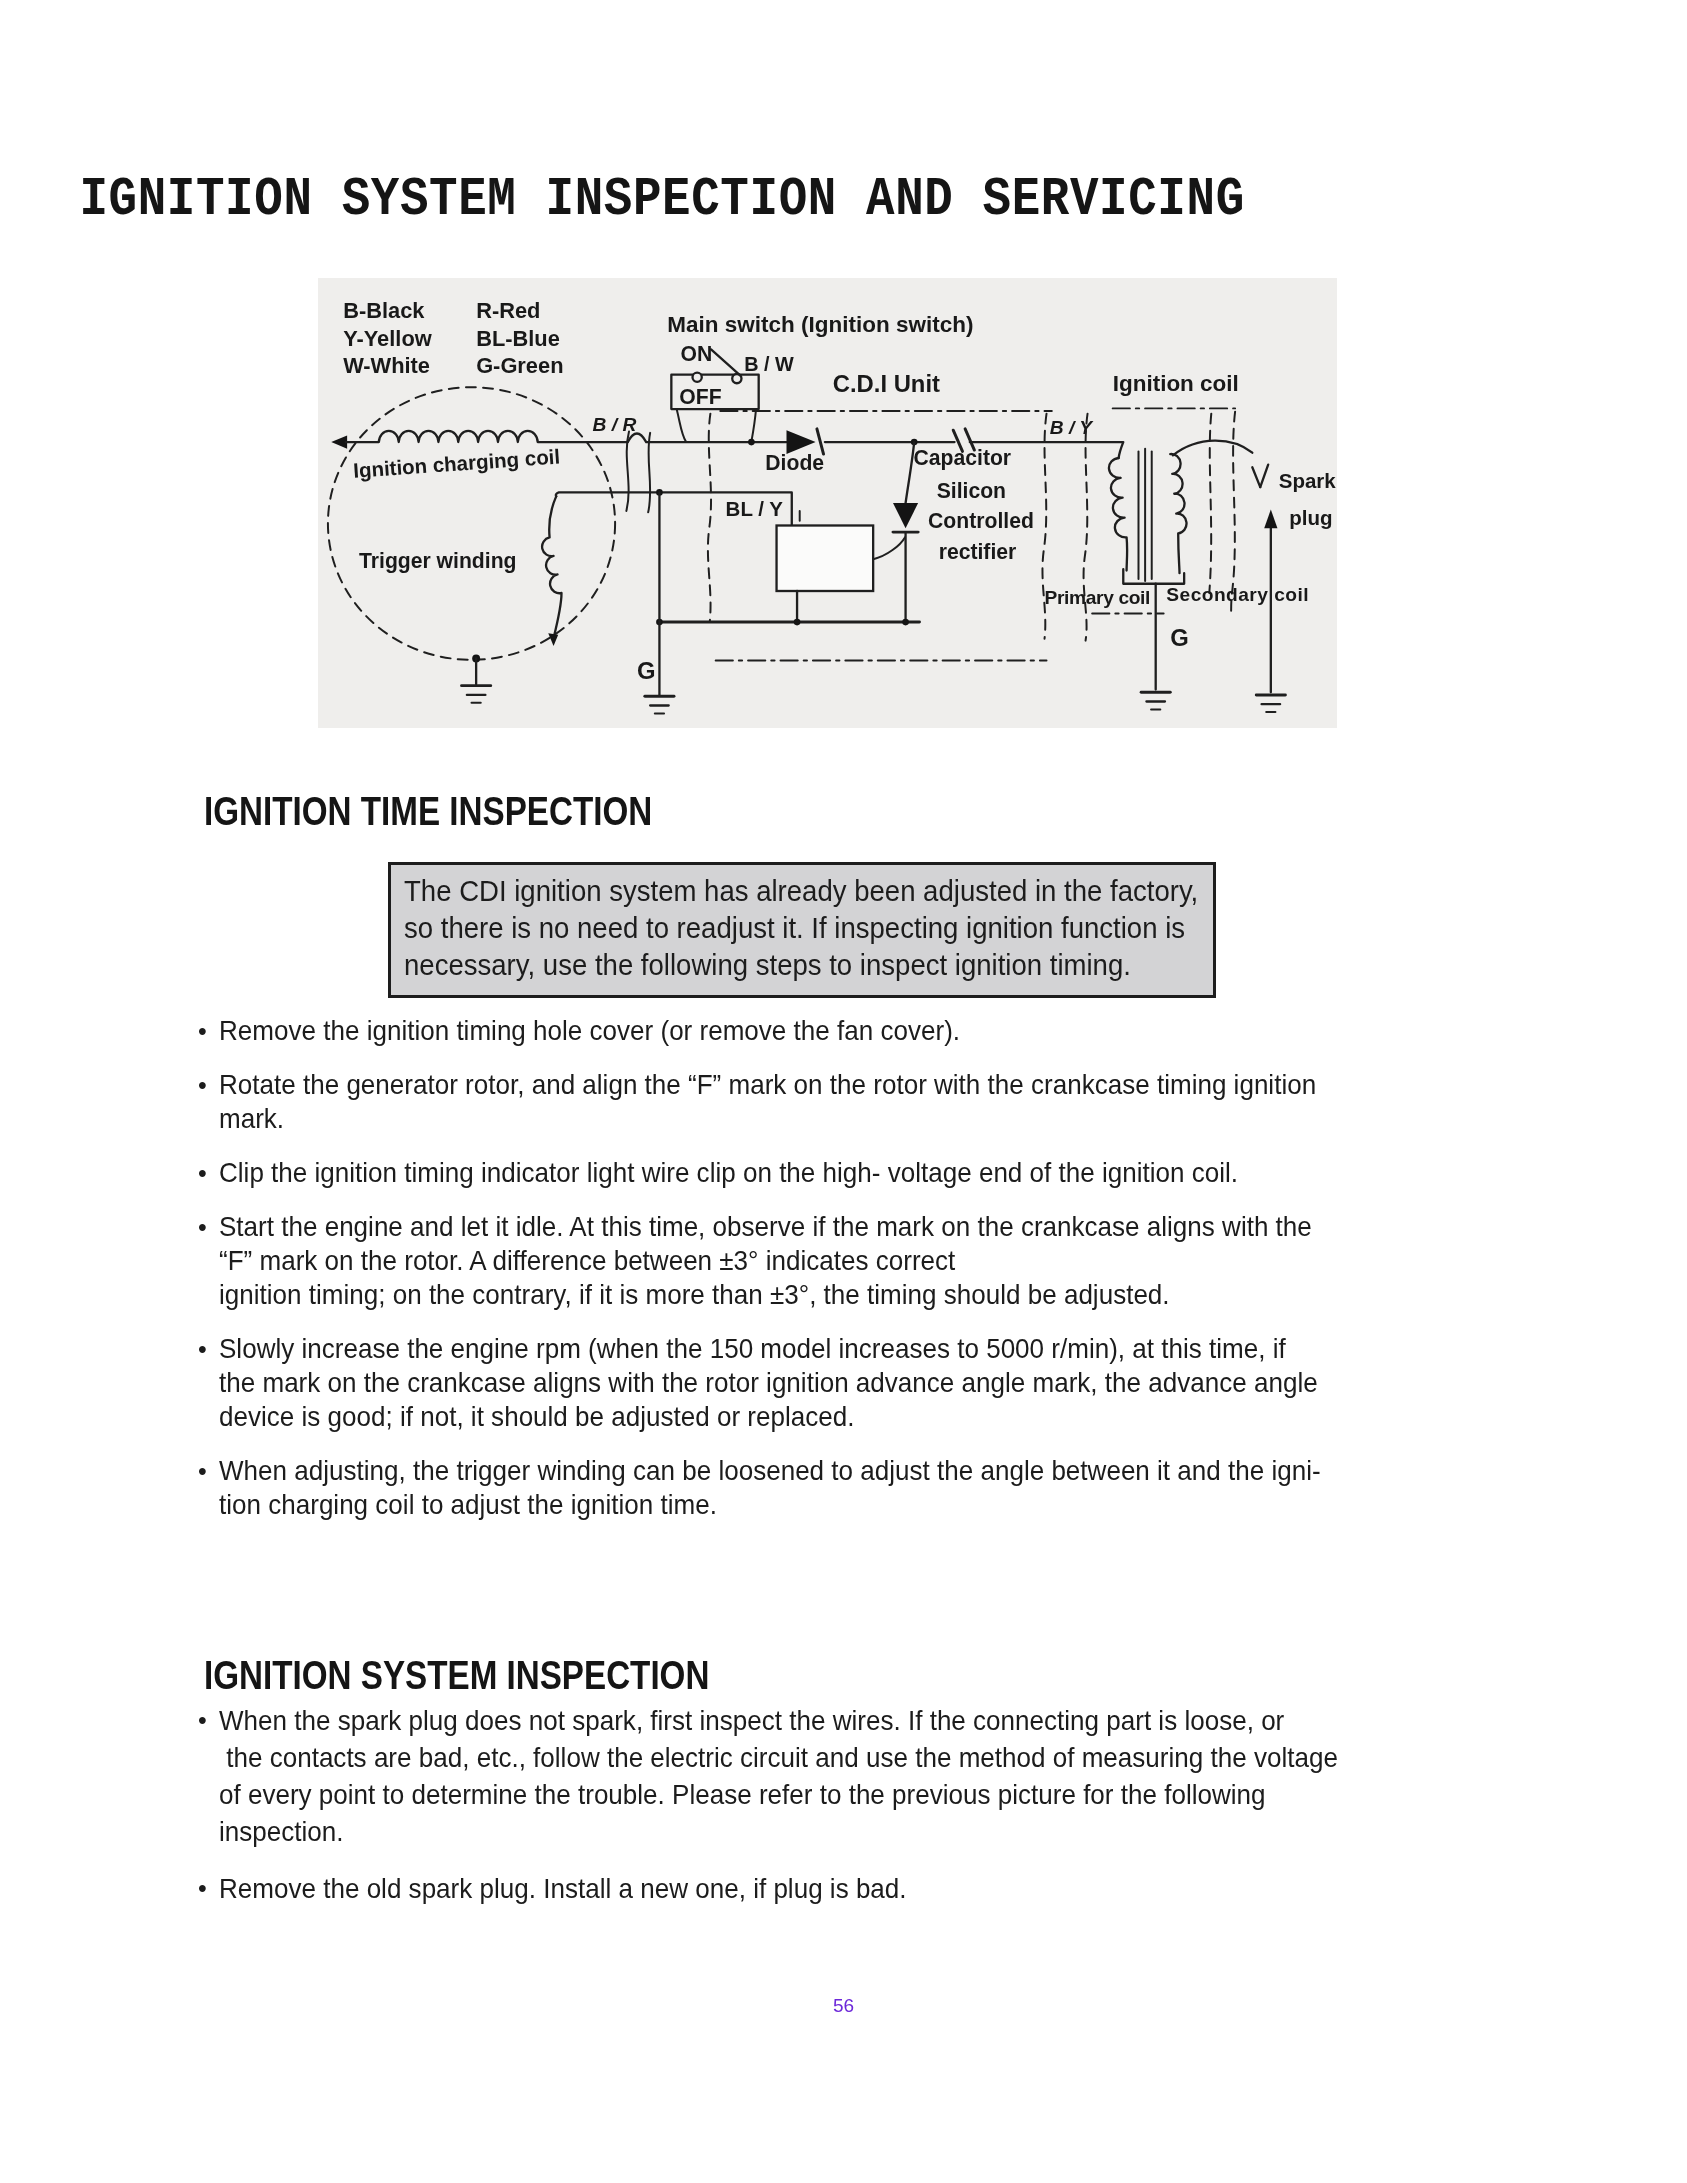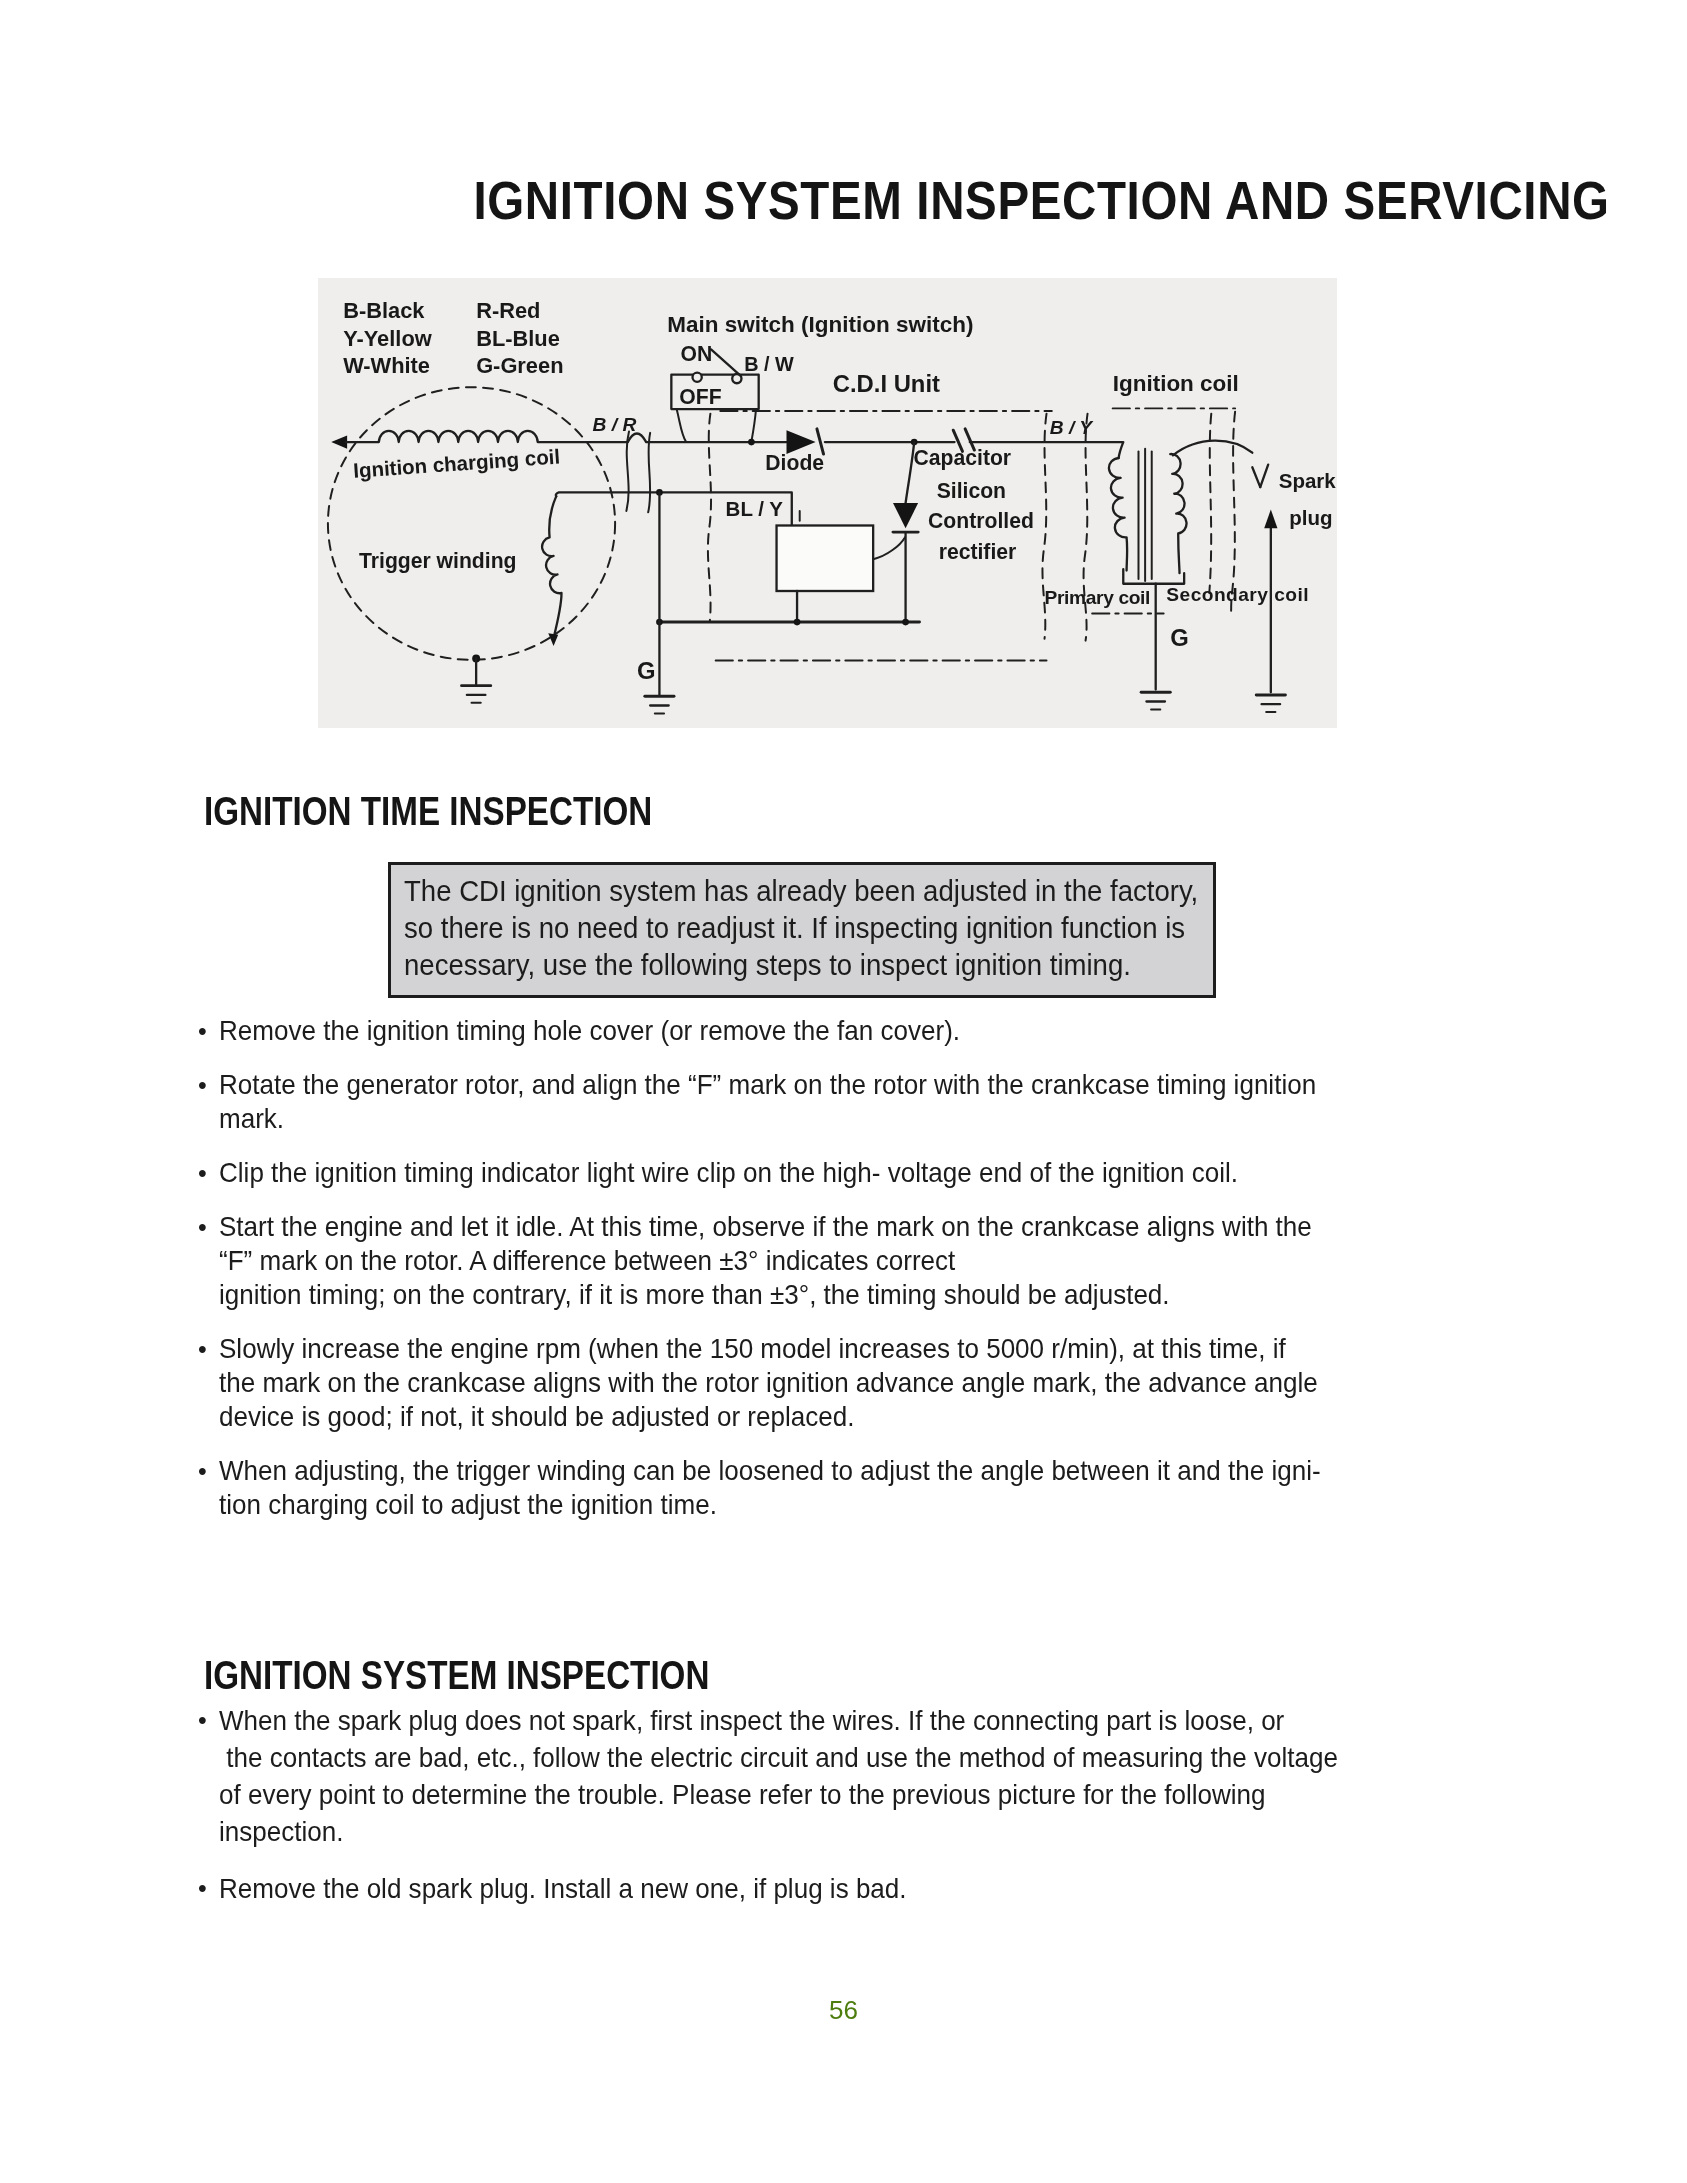--- a/index.html
+++ b/index.html
@@ -1,36 +1,36 @@
 <!DOCTYPE html>
 <html style="font-size:10.6px"><head>
 <meta charset="utf-8">
 <style>
   html,body{margin:0;padding:0;background:#888;}
   .page{position:relative;width:1687px;height:2183px;background:#ffffff;
         font-family:"Liberation Sans","DejaVu Sans",sans-serif;color:#1c1c1c;overflow:hidden;}
-  .centerband{position:absolute;left:0;right:0;text-align:right;}
+  .centerband{position:absolute;left:0;right:0;text-align:left;font-family:Liberation Mono, monospace;}
   .title-inner{display:inline-block;font-size:54px;font-weight:700;letter-spacing:0.7px;
                transform:scaleX(0.88);white-space:nowrap;color:#151515;}
   .subtitle-inner{display:inline-block;font-size:30px;transform:scaleX(0.85);
                   white-space:nowrap;color:#262626;}
   .sec-heading{position:absolute;left:204px;font-size:40px;font-weight:700;color:#151515;
                transform:scaleX(0.83);transform-origin:0 50%;white-space:nowrap;}
   .notebox{position:absolute;left:388px;top:862px;width:828px;box-sizing:border-box;
            background:#d3d3d5;border:3.3px solid #1d1d1d;padding:8px 9.3px 10.6px 13.2px;}
   .notebox .ln{font-size:29px;line-height:37px;transform:scaleX(0.95);}
   .ln{transform:scaleX(0.93);transform-origin:0 50%;white-space:pre;}
   .bullets{position:absolute;left:198px;width:1330px;}
   .bullet{position:relative;padding-left:21px;margin-bottom:20px;font-size:28px;}
   .s1 .ln{line-height:34px;}
   .s2 .ln{line-height:37px;}
   .s1 .dot{line-height:34px;}
   .s2 .dot{line-height:37px;}
   .dot{position:absolute;left:0;top:0;font-size:25px;}
-  .pagenum{position:absolute;top:1995px;left:0;right:0;text-align:center;font-size:26px;color:#4d7c0f;}
+  .pagenum{position:absolute;top:1995px;left:0;right:0;text-align:center;font-size:19px;color:#6d28d9;}
   
   .diagram{position:absolute;left:318px;top:278px;}
   .dtx{font-family:"Liberation Sans","DejaVu Sans",sans-serif;font-weight:700;fill:#191919;}
   .it{font-style:italic;}
   .w{fill:none;stroke:#1f1f1f;stroke-width:3.5;stroke-linecap:round;stroke-linejoin:round;}
   .w4{stroke-width:4.5;}
   .thin{stroke-width:3;}
   .dash{stroke-dasharray:15 11;}
   .dashdot{stroke-dasharray:26 9 5 9;}
   .blk{fill:#141414;stroke:none;}

